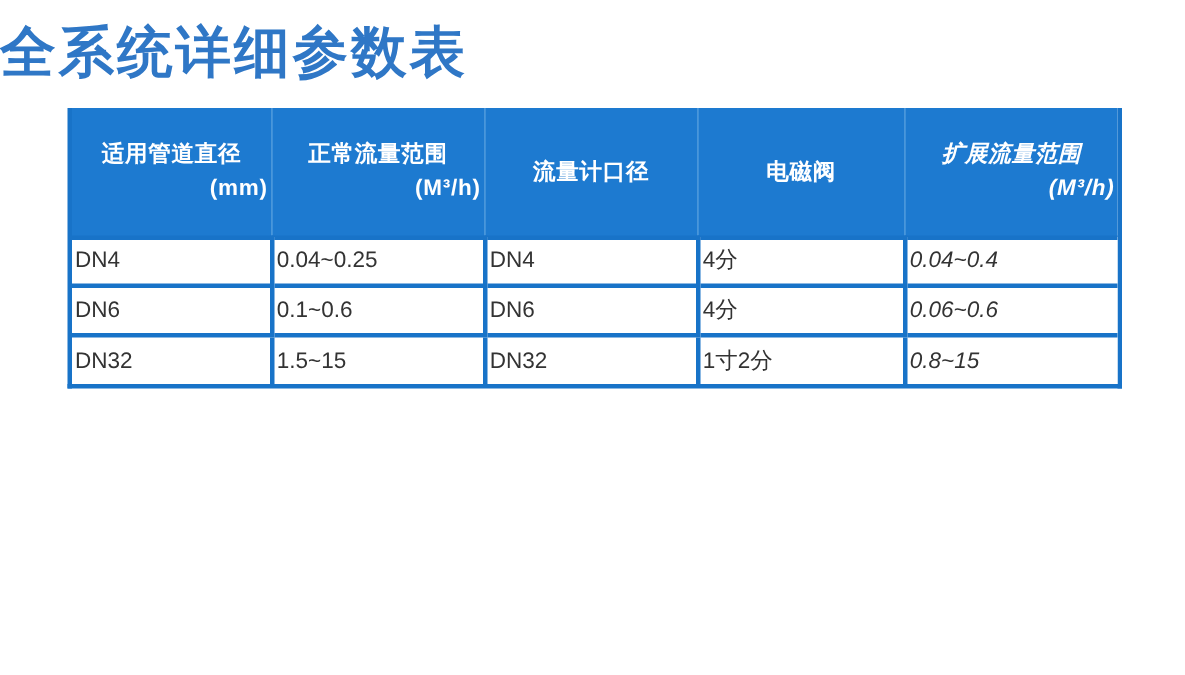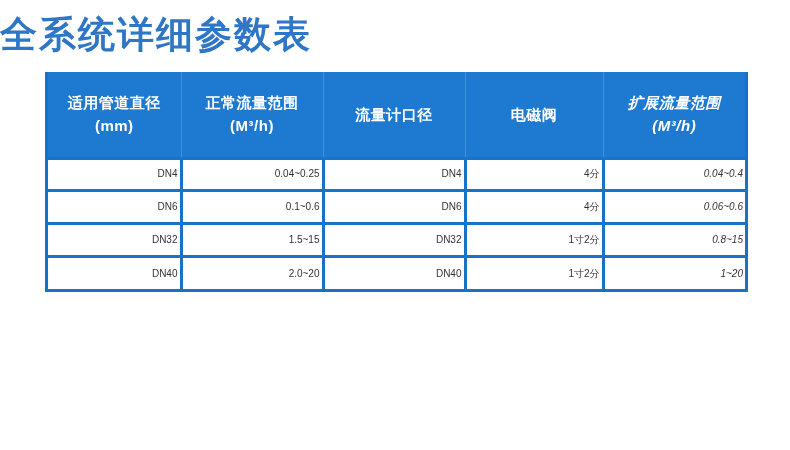--- a/index.html
+++ b/index.html
@@ -76,30 +76,31 @@
     border-right: 1px solid #3f91da;
     box-sizing: border-box;
     letter-spacing: 0.5px;
   }
   thead tr.header-row th:last-child {
     border-right: none;
     font-style: italic;
   }
   .hdr-line2 {
     display: block;
+    text-align: right;
   }
 
   
   tbody td {
     background: #ffffff;
     color: #333333;
-    font-size: 10px;
+    font-size: 15px;
     line-height: 20px;
     height: 32.8px;
-    text-align: right;
+    text-align: left;
     vertical-align: middle;
     border-top: 3px solid #1873c8;
     border-right: 3px solid #1873c8;
     padding: 0 2px;
     box-sizing: border-box;
     white-space: nowrap;
     margin-top: 17px;
   }
   tbody td:last-child {
     border-right: none;
@@ -162,24 +163,17 @@
           <td>4分</td>
           <td>0.06~0.6</td>
         </tr>
         <tr>
           <td>DN32</td>
           <td>1.5~15</td>
           <td>DN32</td>
           <td>1寸2分</td>
           <td>0.8~15</td>
         </tr>
-        <tr>
-          <td>DN40</td>
-          <td>2.0~20</td>
-          <td>DN40</td>
-          <td>1寸2分</td>
-          <td>1~20</td>
-        </tr>
       </tbody>
     </table>
   </div>
 
 </div>
 
 </body></html>

